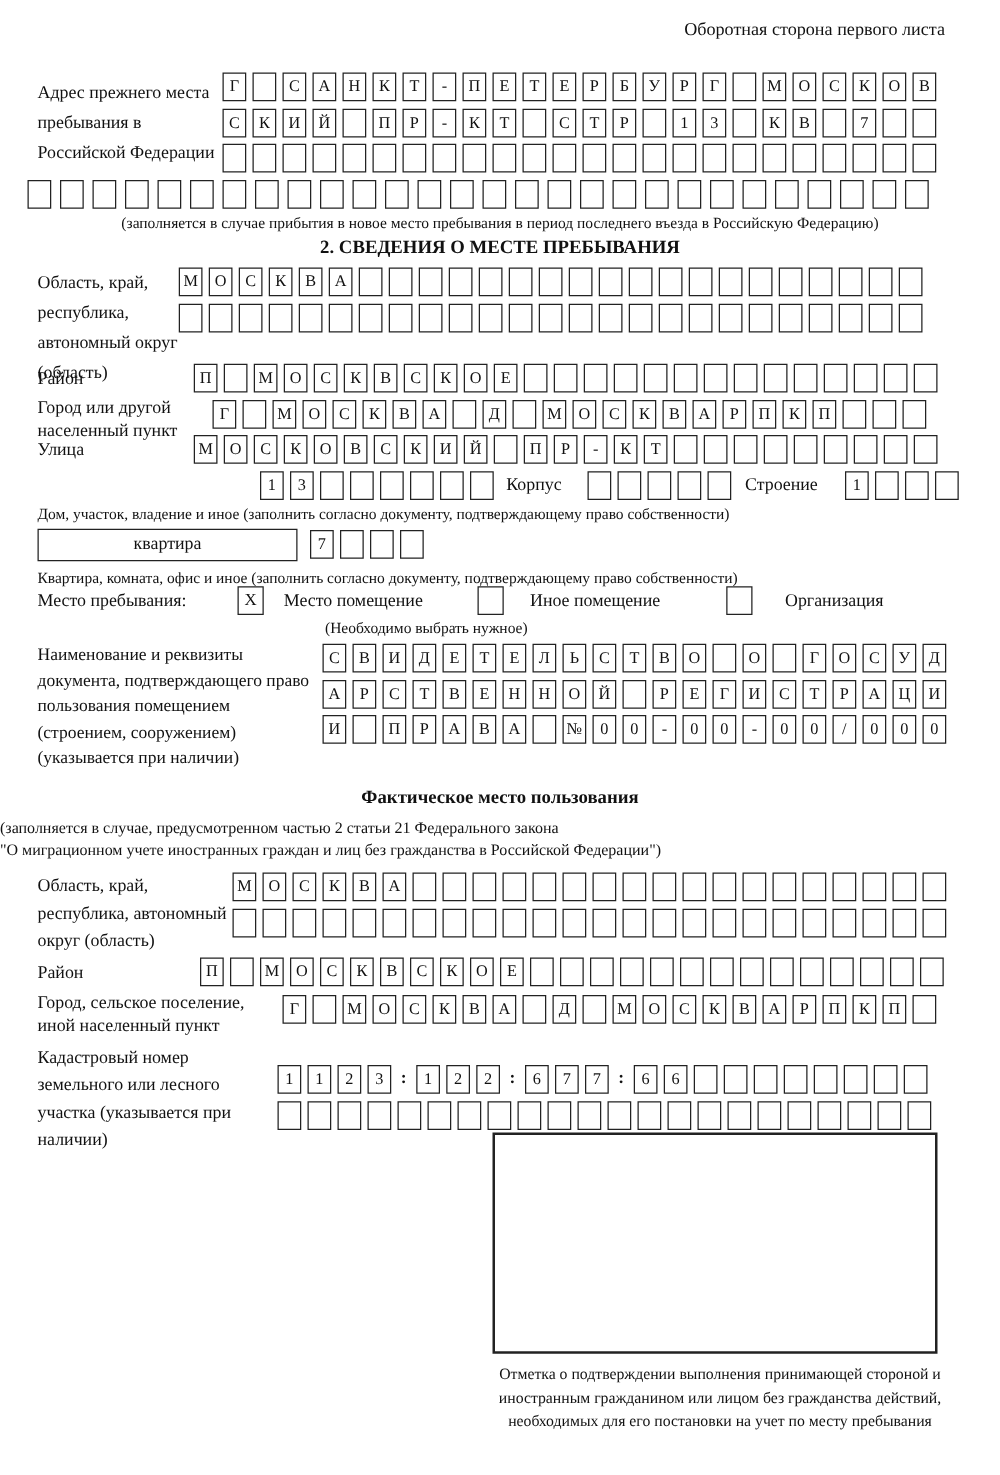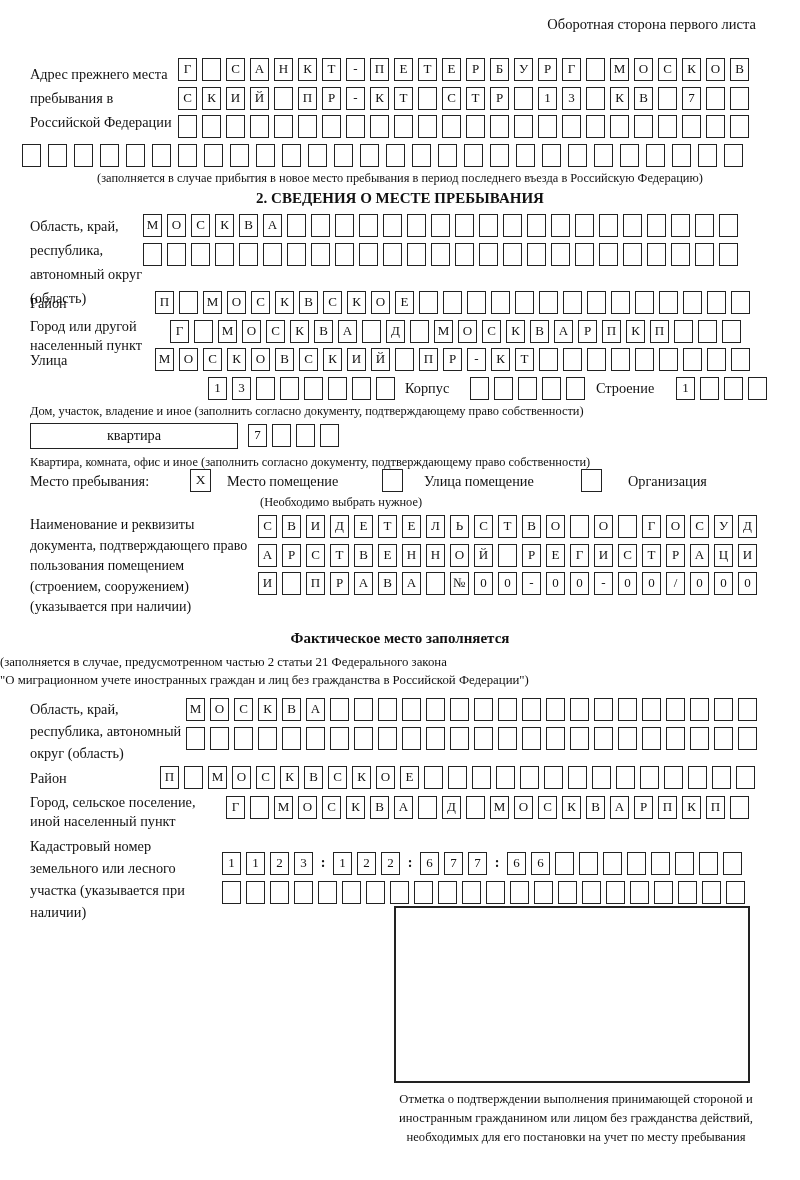--- a/index.html
+++ b/index.html
@@ -331,21 +331,21 @@
       <span class="cell"></span>
       <span class="cell"></span>
     </div>
   <div class="abs cap" style="top:455px; left:30px;">Квартира, комната, офис и иное (заполнить согласно документу, подтверждающему право собственности)</div>
 
   <div class="abs" style="top:468px; left:30px; width:740px; height:26px;">
     <span class="abs inline-lbl" style="left:0; top:0;">Место пребывания:</span>
     <span class="abs chk" style="left:160px; top:1px;">X</span>
     <span class="abs inline-lbl" style="left:197px; top:0;">Место помещение</span>
     <span class="abs chk" style="left:352px; top:1px;"></span>
-    <span class="abs inline-lbl" style="left:394px; top:0;">Улица помещение</span>
+    <span class="abs inline-lbl" style="left:394px; top:0;">Иное помещение</span>
     <span class="abs chk" style="left:551px; top:1px;"></span>
     <span class="abs inline-lbl" style="left:598px; top:0;">Организация</span>
   </div>
   <div class="abs cap" style="top:495px; left:260px;">(Необходимо выбрать нужное)</div>
 
   <div class="abs lbl tight" style="top:515px; left:30px; width:226px; font-size:14px; line-height:20.5px;">Наименование и реквизиты документа, подтверждающего право пользования помещением (строением, сооружением) (указывается при наличии)</div>
   <div class="abs cellcol" style="top:515px; left:258px;">
     <div class="cellrow">
         <span class="cell">С</span>
         <span class="cell">В</span>
@@ -410,21 +410,21 @@
         <span class="cell">-</span>
         <span class="cell">0</span>
         <span class="cell">0</span>
         <span class="cell">/</span>
         <span class="cell">0</span>
         <span class="cell">0</span>
         <span class="cell">0</span>
       </div>
   </div>
 
-  <div class="abs title" style="top:630px; left:0;">Фактическое место заполняется</div>
+  <div class="abs title" style="top:630px; left:0;">Фактическое место пользования</div>
   <div class="abs note" style="top:655px; left:0;">(заполняется в случае, предусмотренном частью 2 статьи 21 Федерального закона</div>
   <div class="abs note" style="top:673px; left:0;">"О миграционном учете иностранных граждан и лиц без гражданства в Российской Федерации")</div>
 
   <div class="abs lbl" style="top:698px; left:30px; width:160px; line-height:22px;">Область, край, республика, автономный округ (область)</div>
   <div class="abs cellcol" style="top:698px; left:186px;">
     <div class="cellrow">
         <span class="cell">М</span>
         <span class="cell">О</span>
         <span class="cell">С</span>
         <span class="cell">К</span>

